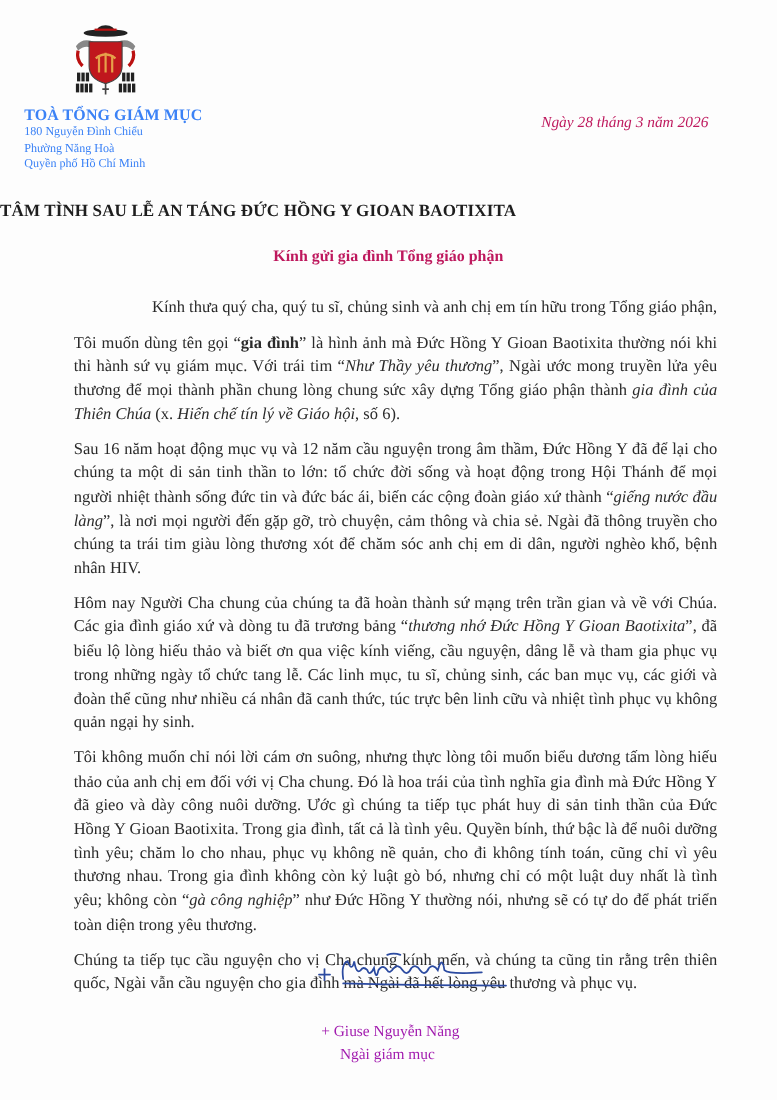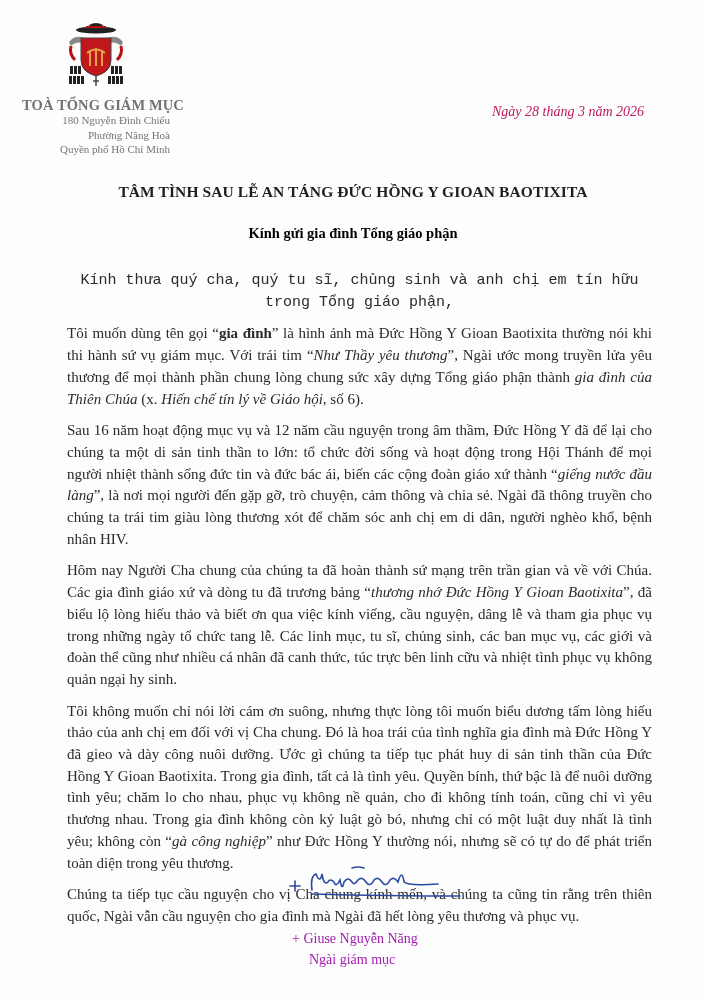--- a/index.html
+++ b/index.html
@@ -1,44 +1,44 @@
 <!DOCTYPE html>
 <html><head>
 <meta charset="utf-8">
 <style>
   html, body { margin: 0; padding: 0; }
   body {
     width: 706px; height: 1000px; background: #fdfdfd; position: relative; overflow: hidden;
     font-family: "DejaVu Serif", "Liberation Serif", serif; color: #2a2a2a;
   }
   .header-block {
-    position: absolute; left: 22px; top: 20px; width: 148px; text-align: right;
-    font-family: "Liberation Serif", serif; color: #737373;
+    position: absolute; left: 22px; top: 20px; width: 148px; text-align: left;
+    font-family: "Liberation Serif", serif; color: #3b82f6;
   }
   .crest { width: 70px; height: 76px; margin: 0 auto 1px auto; display: block; }
   .org-name { font-weight: bold; font-size: 14.5px; line-height: 16px; letter-spacing: 0.1px; white-space: nowrap; }
   .addr-line { font-size: 11px; line-height: 14.5px; white-space: nowrap; }
   .date {
     position: absolute; right: 62px; top: 104px; font-style: italic; font-size: 14px;
     font-family: "Liberation Serif", serif; color: #be185d;
   }
   .title {
-    position: absolute; left: 0; right: 0; top: 183px; text-align: center; font-weight: bold;
+    position: absolute; left: 0; right: 0; top: 183px; text-align: left; font-weight: bold;
     font-family: "Liberation Serif", serif; font-size: 15.5px; letter-spacing: 0.1px; color: #1e1e1e;
   }
   .subtitle {
     position: absolute; left: 0; right: 0; top: 225px; text-align: center; font-weight: bold;
-    font-family: "Liberation Serif", serif; font-size: 14.5px; color: #000000;
+    font-family: "Liberation Serif", serif; font-size: 14.5px; color: #be185d;
   }
   .body-text {
     position: absolute; left: 67px; width: 585px; top: 270px;
     font-family: "Liberation Serif", serif; font-size: 15px; line-height: 21.7px; color: #2a2a2a;
   }
   .body-text p { margin: 0 0 10px 0; text-align: justify; }
-  .body-text p.greeting { text-align: center; font-family: Liberation Mono, monospace; }
+  .body-text p.greeting { text-align: right; }
   .sig-block { position: absolute; left: 280px; top: 862px; width: 200px; }
   .signature { width: 175px; height: 40px; display: block; margin-left: 8px; }
   .signer {
     position: absolute; left: 292px; top: 928px; font-family: "Liberation Serif", serif; font-size: 14px;
     line-height: 21px; color: #a21caf;
   }
   .signer div:nth-child(2) { padding-left: 17px; }
 </style>
 </head>
 <body>

